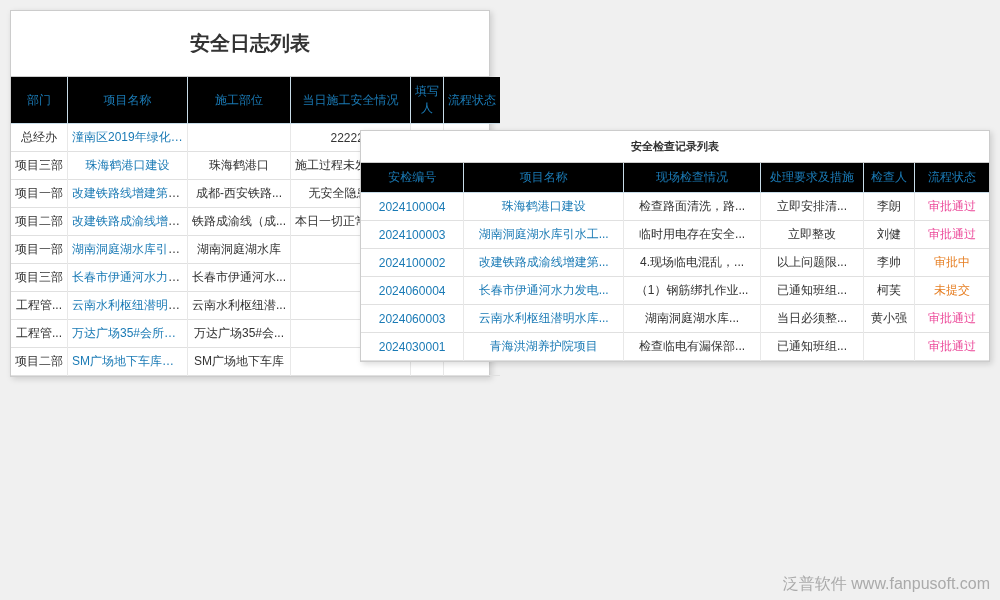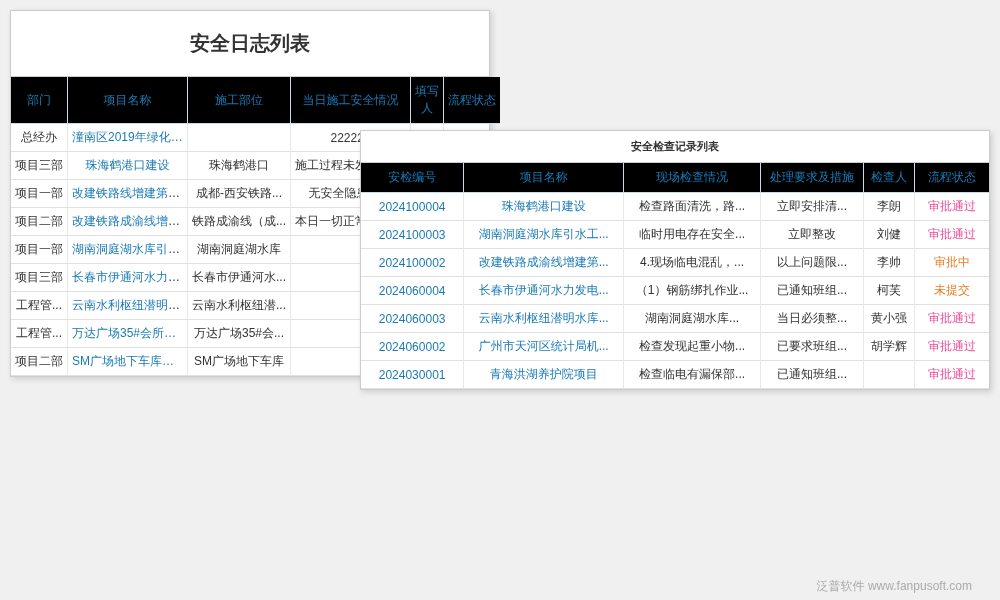--- a/index.html
+++ b/index.html
@@ -115,23 +115,23 @@
       color: #e67e22;
     }
 
     .status-abandoned {
       color: #e74c3c;
     }
 
     .watermark {
       position: absolute;
       bottom: 5px;
-      right: 28px;
+      right: 10px;
       color: #aaa;
-      font-size: 12px;
+      font-size: 16px;
     }
   </style>
 </head>
 <body>
 
 <div class="left-panel">
   <div class="panel-title">安全日志列表</div>
   <table>
     <thead>
       <tr>
@@ -268,28 +268,20 @@
         </tr>
         <tr>
           <td><span class="link-text">2024060003</span></td>
           <td><span class="link-text">云南水利枢纽潜明水库...</span></td>
           <td>湖南洞庭湖水库...</td>
           <td>当日必须整...</td>
           <td>黄小强</td>
           <td class="status-approved">审批通过</td>
         </tr>
         <tr>
-          <td><span class="link-text">2024060002</span></td>
-          <td><span class="link-text">广州市天河区统计局机...</span></td>
-          <td>检查发现起重小物...</td>
-          <td>已要求班组...</td>
-          <td>胡学辉</td>
-          <td class="status-approved">审批通过</td>
-        </tr>
-        <tr>
           <td><span class="link-text">2024030001</span></td>
           <td><span class="link-text">青海洪湖养护院项目</span></td>
           <td>检查临电有漏保部...</td>
           <td>已通知班组...</td>
           <td></td>
           <td class="status-approved">审批通过</td>
         </tr>
       </tbody>
   </table>
 </div>

